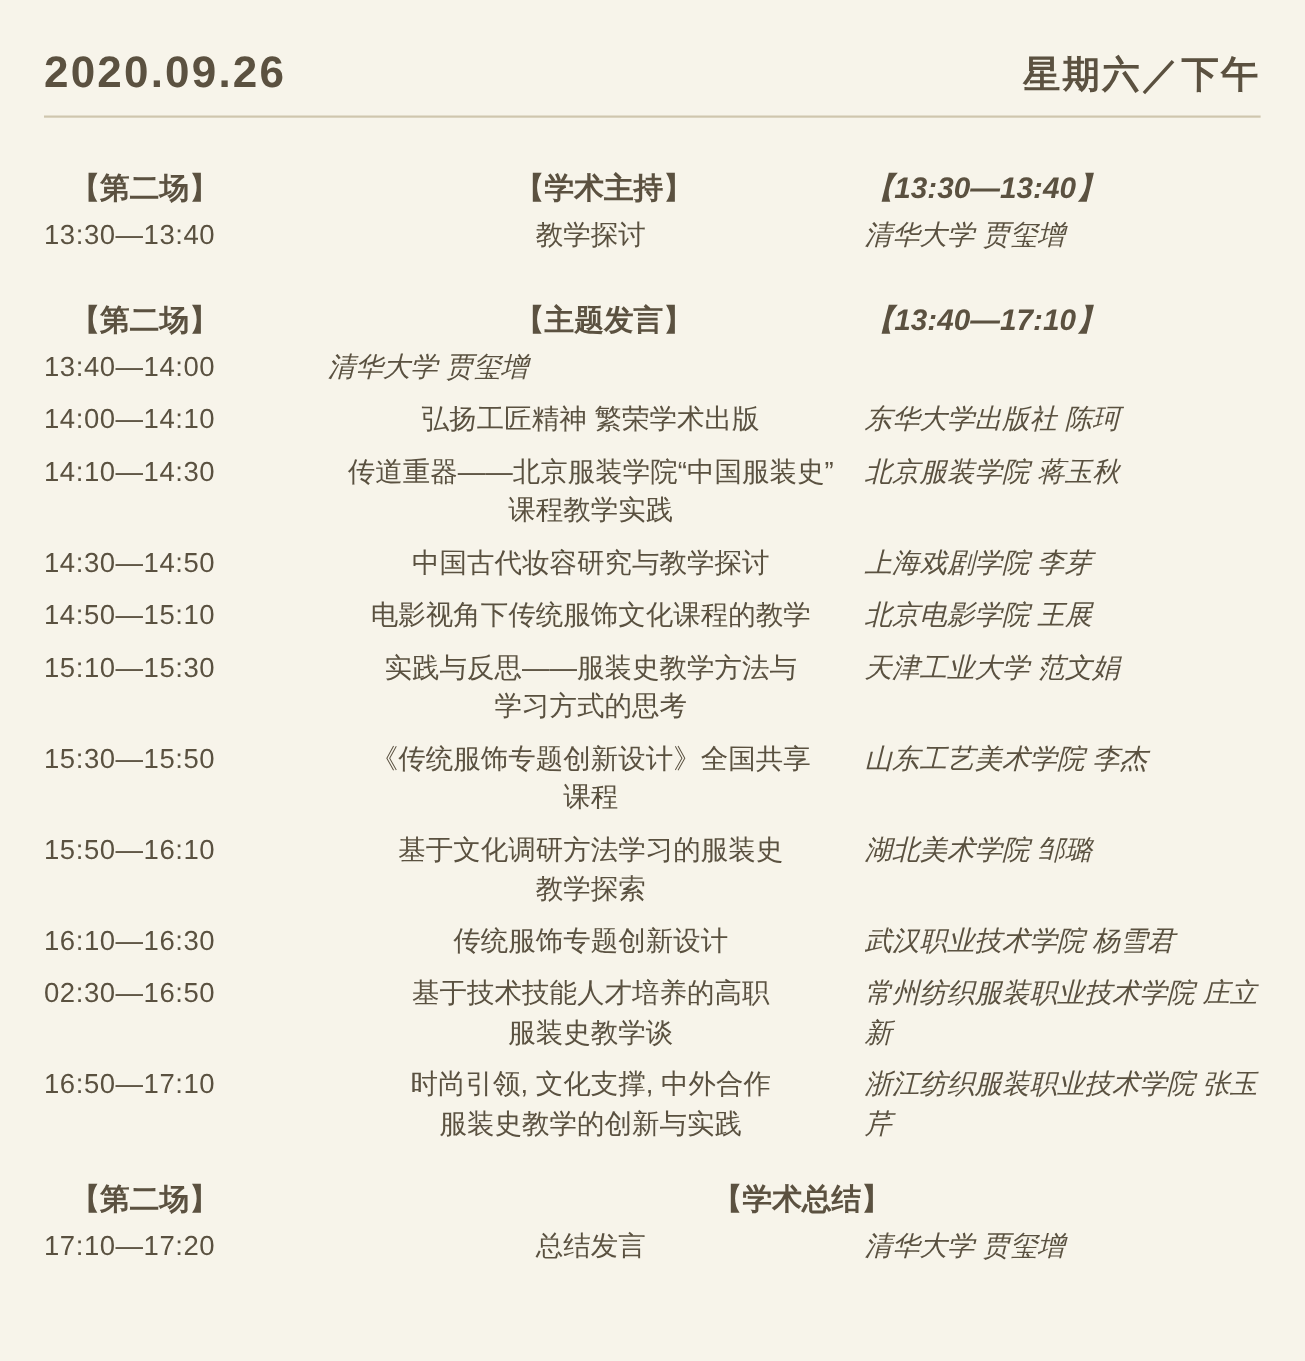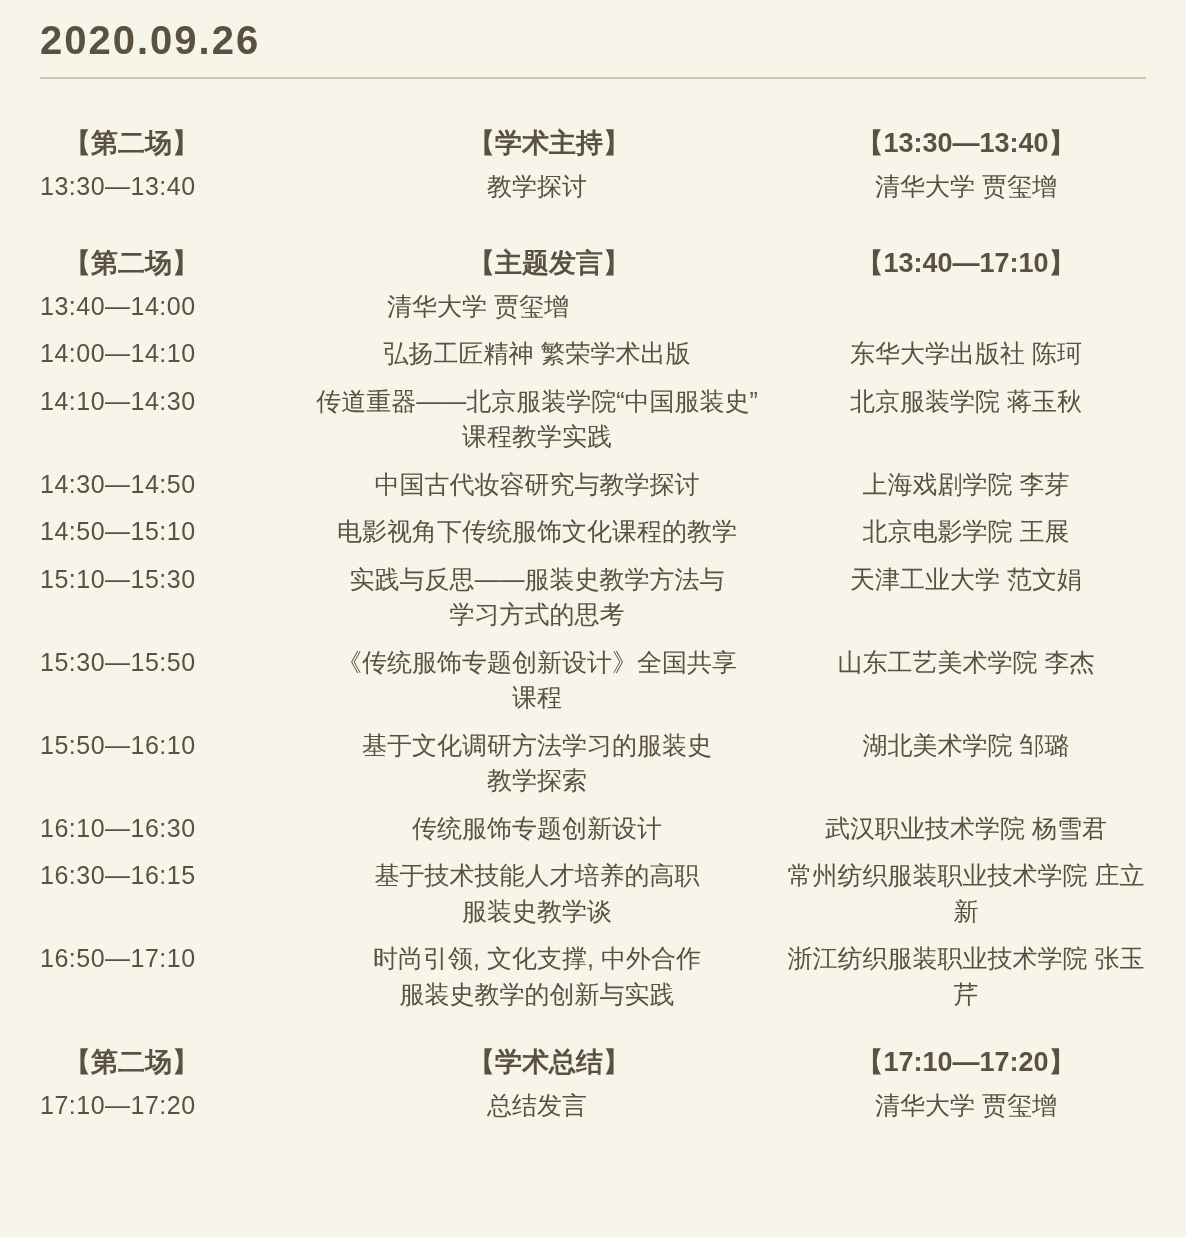--- a/index.html
+++ b/index.html
@@ -22,20 +22,21 @@
     padding: 0 40px;
   }
   
   .header {
     display: flex;
     align-items: baseline;
     justify-content: space-between;
     padding-top: 18px;
     padding-bottom: 14px;
     border-bottom: 2px solid #cfc6ae;
+    margin-top: 26px;
   }
   .header-date {
     font-size: 40px;
     font-weight: bold;
     letter-spacing: 2px;
     color: #5b5140;
   }
   .header-session {
     font-size: 34px;
     font-weight: bold;
@@ -65,22 +66,23 @@
   }
   .col-topic {
     flex: 1 1 auto;
     box-sizing: border-box;
     padding-right: 10px;
     text-align: center;
   }
   .col-speaker {
     width: 360px;
     flex: 0 0 360px;
-    text-align: center;
-    box-sizing: border-box;
+    text-align: left;
+    box-sizing: border-box;
+    font-style: italic;
   }
   .row {
     display: flex;
     align-items: flex-start;
     font-size: 25px;
     line-height: 1.42;
     color: #5a5140;
     margin-bottom: 12px;
   }
   .row .col-time {
@@ -96,20 +98,21 @@
   .spacer-sm { height: 20px; }
   .spacer-md { height: 28px; }
 </style>
 </head>
 <body>
 
 <div class="page">
 
   <div class="header">
     <div class="header-date">2020.09.26</div>
+    <div class="header-session">星期六／下午</div>
   </div>
 
   <div class="content">
 
     <div class="block">
       <div class="block-title-row">
         <div class="col-time">【第二场】</div>
         <div class="col-topic">【学术主持】</div>
         <div class="col-speaker">【13:30—13:40】</div>
       </div>
@@ -180,41 +183,40 @@
         <div class="col-speaker">湖北美术学院 邹璐</div>
       </div>
 
       <div class="row">
         <div class="col-time">16:10—16:30</div>
         <div class="col-topic">传统服饰专题创新设计</div>
         <div class="col-speaker">武汉职业技术学院 杨雪君</div>
       </div>
 
       <div class="row">
-        <div class="col-time">16:30—16:15</div>
+        <div class="col-time">02:30—16:50</div>
         <div class="col-topic">基于技术技能人才培养的高职
 服装史教学谈</div>
         <div class="col-speaker">常州纺织服装职业技术学院 庄立新</div>
       </div>
 
       <div class="row">
         <div class="col-time">16:50—17:10</div>
         <div class="col-topic">时尚引领, 文化支撑, 中外合作
 服装史教学的创新与实践</div>
         <div class="col-speaker">浙江纺织服装职业技术学院 张玉芹</div>
       </div>
     </div>
 
     <div class="spacer-sm"></div>
 
     <div class="block">
       <div class="block-title-row">
         <div class="col-time">【第二场】</div>
         <div class="col-topic">【学术总结】</div>
-        <div class="col-speaker">【17:10—17:20】</div>
       </div>
       <div class="row">
         <div class="col-time">17:10—17:20</div>
         <div class="col-topic">总结发言</div>
         <div class="col-speaker">清华大学 贾玺增</div>
       </div>
     </div>
 
   </div>
 </div>

